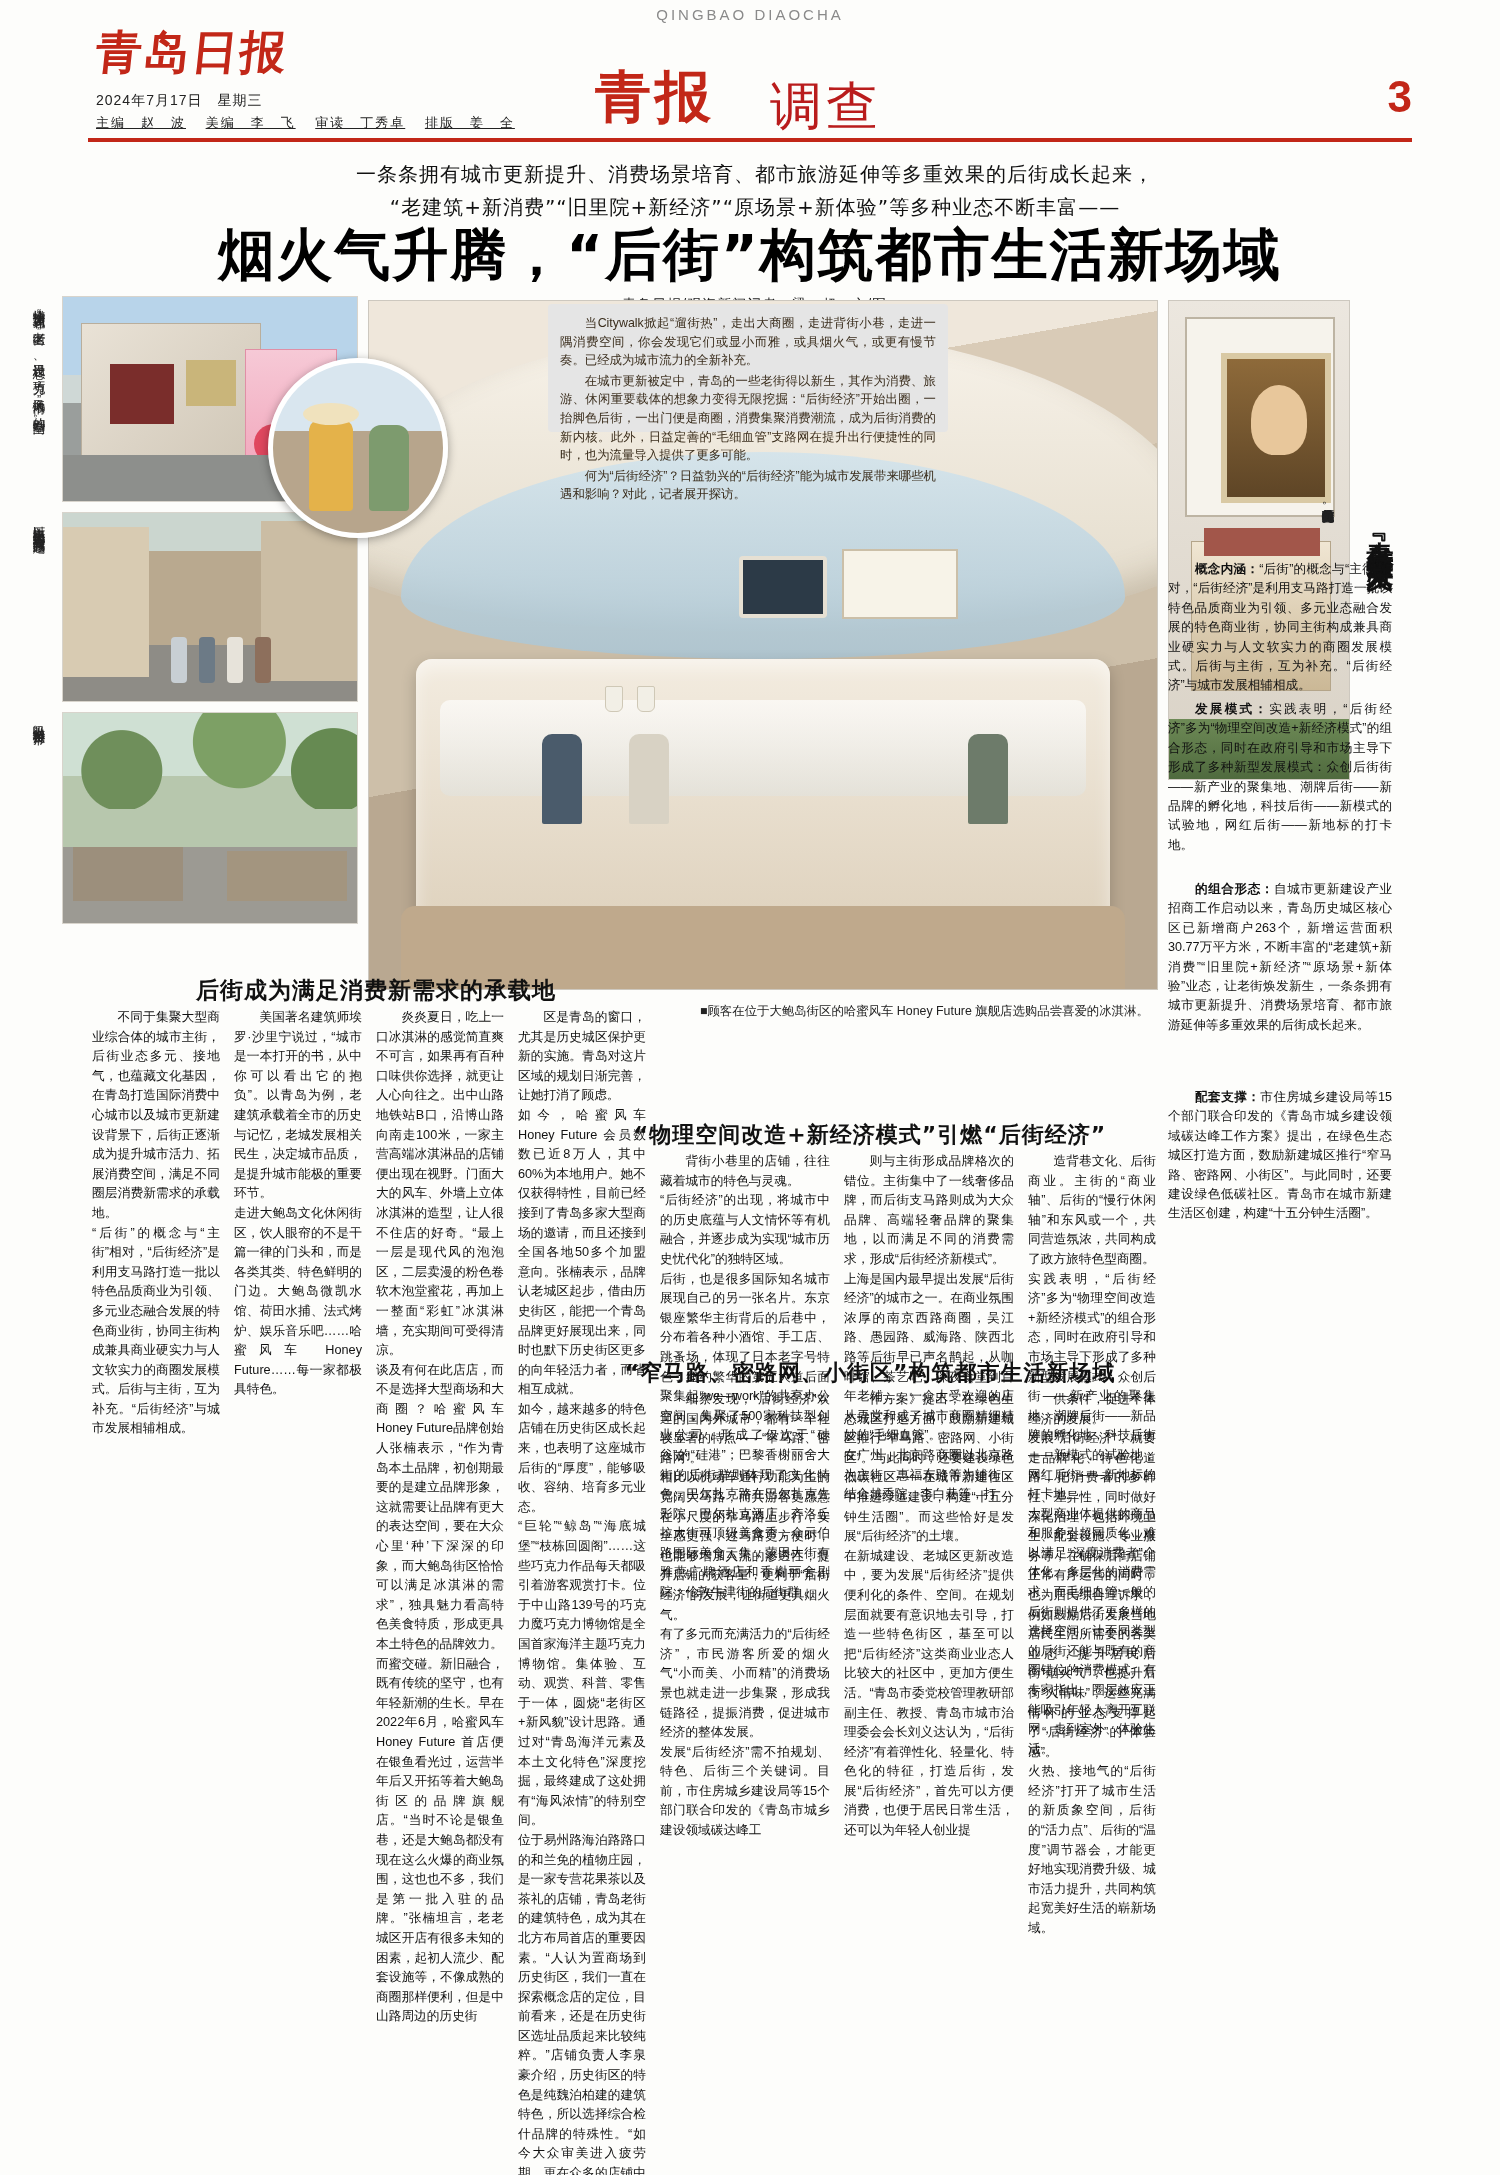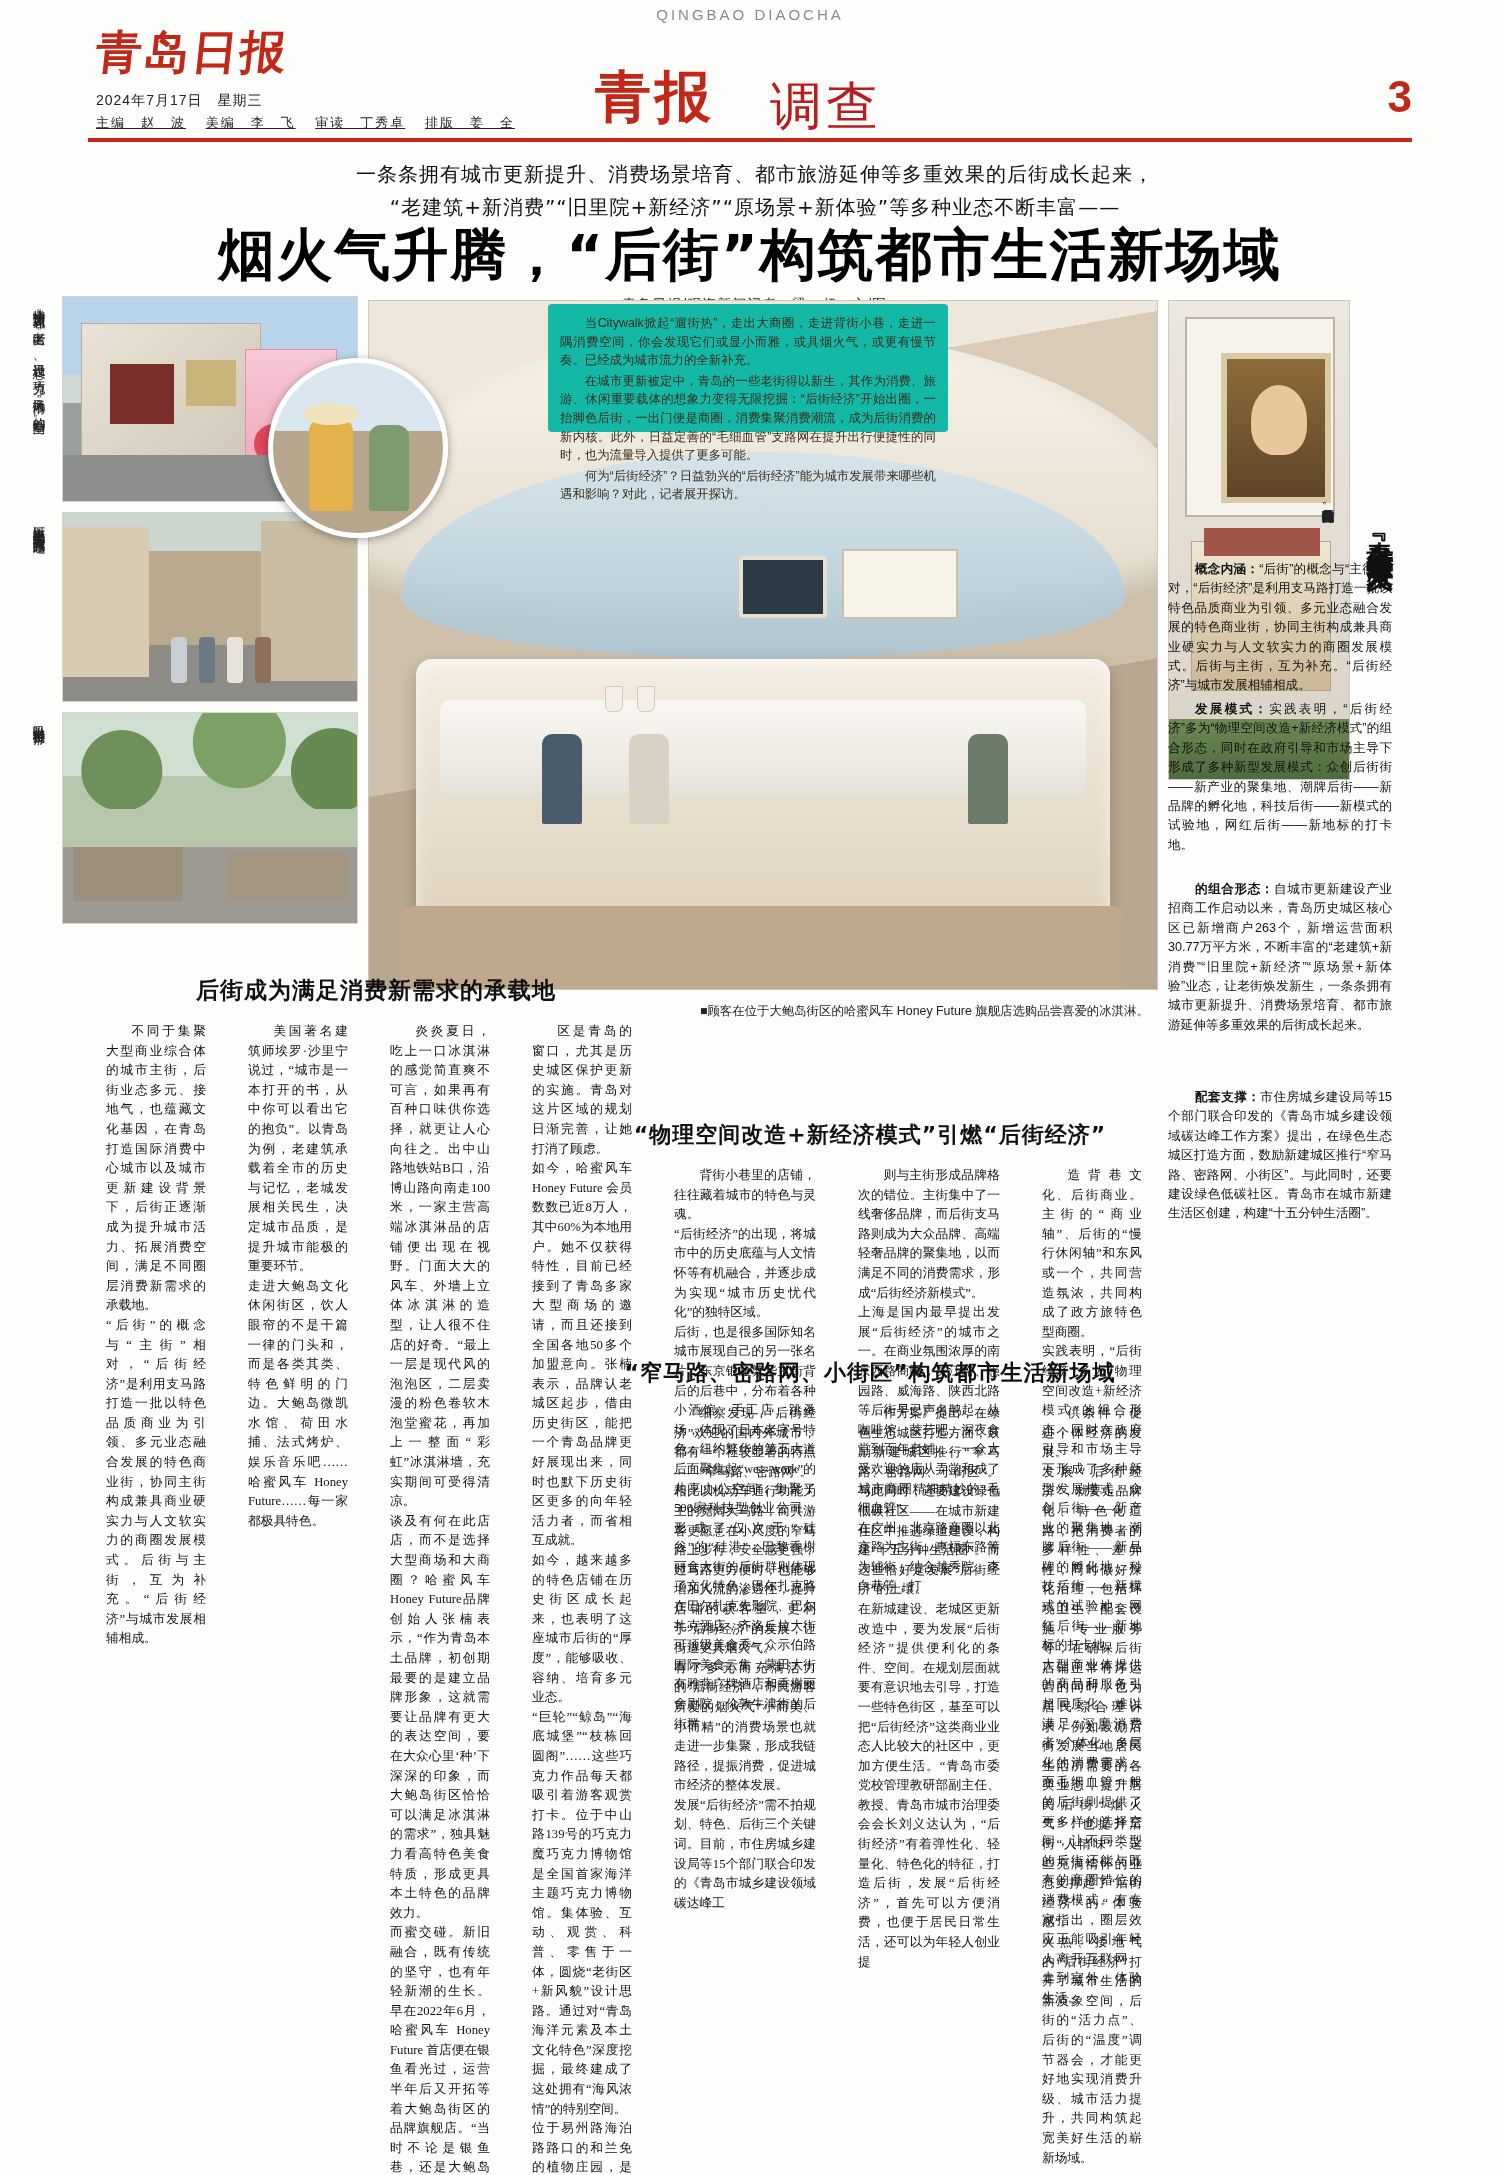--- a/index.html
+++ b/index.html
@@ -153,21 +153,21 @@
     box-shadow:0 2px 10px rgba(0,0,0,.35);
     background:linear-gradient(#d9e6ef 0 40%, #b7a58c 40% 100%);
   }
   #inset-circle .f1 { position:absolute; left:36px; top:56px; width:44px; height:92px; background:#e4b24a; border-radius:12px 12px 4px 4px; }
   #inset-circle .f2 { position:absolute; left:96px; top:62px; width:40px; height:86px; background:#7d9b6e; border-radius:12px 12px 4px 4px; }
   #inset-circle .hat { position:absolute; left:30px; top:40px; width:56px; height:22px; background:#f0e2bd; border-radius:50%; }
 
   
   #leadbox {
     position:absolute; top:304px; left:548px; width:400px; height:128px;
-    background:#14b8a6; border-radius:4px; padding:10px 12px;
+    background:#e5e5e5; border-radius:4px; padding:10px 12px;
     font-size:12.4px; line-height:18.6px; color:#3a2d1c;
     font-family:"Liberation Sans", sans-serif;
   }
   #leadbox p { margin:0 0 2px 0; text-indent:2em; text-align:justify; }
 
   
   #chocphoto {
     position:absolute; top:300px; left:1168px; width:182px; height:480px;
     border:1px solid #cdc8bf; overflow:hidden;
     background:linear-gradient(#ece7df,#d9d2c6);
@@ -223,21 +223,21 @@
   #sec1 { top:975px; left:96px; width:560px; text-align:center; font-size:23px; }
   #sec2 { top:1120px; left:590px; width:560px; text-align:center; }
   #sec3 { top:1358px; left:590px; width:560px; text-align:center; }
 
   
   .col {
     position:absolute;
     font-size:12.7px; line-height:19.6px; text-align:justify; color:#111;
     font-family:"Liberation Sans", sans-serif;
   }
-  .col p { margin:14px; text-indent:2em;font-family:Liberation Serif, serif; }
+  .col p { margin:0; text-indent:2em; }
 
   #c1 { top:1008px; left:92px; width:128px; }
   #c2 { top:1008px; left:234px; width:128px; }
   #c3 { top:1008px; left:376px; width:128px; }
   #c4 { top:1008px; left:518px; width:128px; }
 
   #c5 { top:1152px; left:660px; width:170px; }
   #c6 { top:1152px; left:844px; width:170px; }
   #c7 { top:1152px; left:1028px; width:128px; }
 

